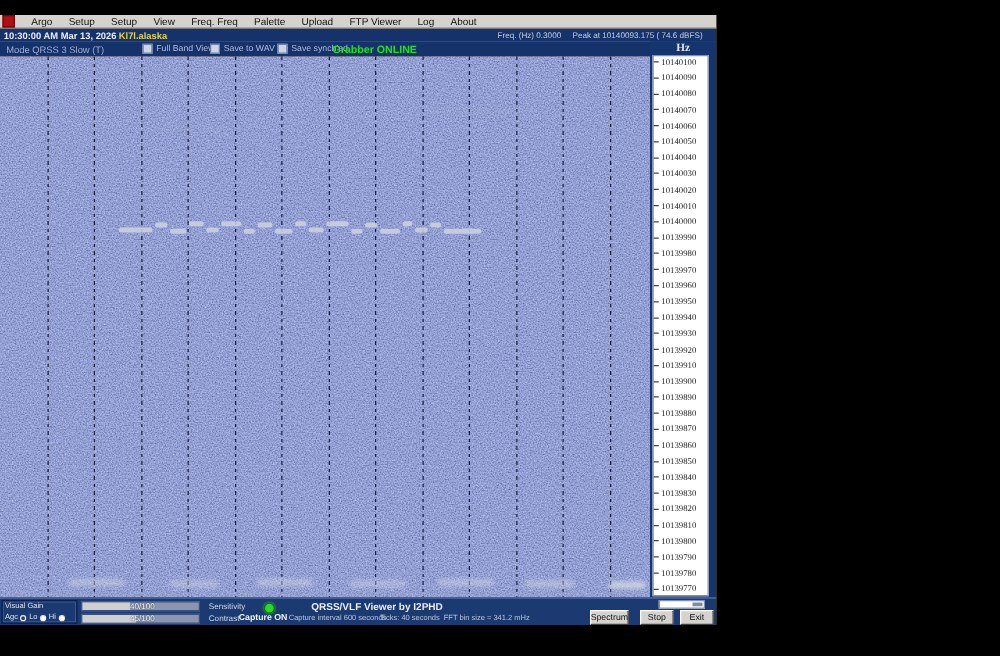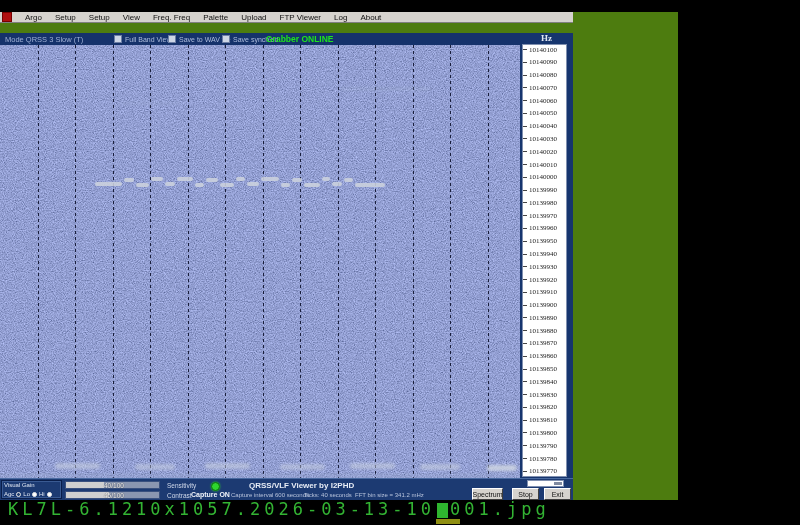--- a/index.html
+++ b/index.html
@@ -1,19 +1,19 @@
 <!DOCTYPE html>
 <html><head>
 <meta charset="utf-8">
 <style>
   html,body{margin:0;padding:0;background:#000;}
   #screen{position:relative;width:800px;height:525px;background:#000;overflow:hidden;
           font-family:"Liberation Sans",sans-serif;}
   
-  #app{position:absolute;left:0;top:12px;width:678px;height:488px;background:#4d7c0f;}
+  #app{position:absolute;left:0;top:12px;width:573px;height:488px;background:#eab308;}
   
   #menubar{position:absolute;left:0;top:0;width:573px;height:11px;background:#d6d3ce;
            display:flex;align-items:center;gap:13px;padding-left:2px;box-sizing:border-box;
            border-bottom:1px solid #808080;}
   .menu-item{font-size:8px;color:#111;white-space:nowrap;cursor:default;}
   #app-icon{width:8px;height:8px;background:#b01010;border:1px solid #700;flex:0 0 auto;}
   
   #titlebar{position:absolute;left:0;top:11px;width:573px;height:10px;background:#15326b;}
   #time-text{position:absolute;left:3px;top:1px;font-size:7.5px;font-weight:bold;color:#e9eef8;white-space:nowrap;}
   #station-text{position:absolute;left:95px;top:1px;font-size:7.5px;font-weight:bold;color:#e6d24a;white-space:nowrap;}
@@ -108,20 +108,26 @@
 
         <span class="menu-item">Upload</span>
 
         <span class="menu-item">FTP Viewer</span>
 
         <span class="menu-item">Log</span>
 
         <span class="menu-item">About</span>
       </div>
 
+    <div id="titlebar">
+      <span id="time-text">10:30:00 AM  Mar 13, 2026</span>
+      <span id="station-text">Kl7l.alaska</span>
+      <span id="freq-readout">Freq. (Hz)    0.3000</span>
+      <span id="peak-readout">Peak at 10140093.175 ( 74.6 dBFS)</span>
+    </div>
 
     <div id="modebar">
       <span id="mode-text">Mode   QRSS 3 Slow (T)</span>
       <span>
         
       
           <span class="cb-group" style="left: 114px;">
             <span class="checkbox"></span>
             <span class="cb-label">Full Band View</span>
           </span>
@@ -461,16 +467,13 @@
       <span id="mini-scrollbar">
         <span id="mini-thumb"></span>
       </span>
 
       <button class="win-btn" id="spectrum-btn">Spectrum</button>
       <button class="win-btn" id="stop-btn">Stop</button>
       <button class="win-btn" id="exit-btn">Exit</button>
     </div>
   </div>
 
-  <div id="status-line">
-    <span>KL7L-6.1210x1057.2026-03-13-10</span><span id="fn-cursor"><span id="fn-cursor-tail"></span></span><span>001.jpg</span>
-  </div>
 </div>
 
 </body></html>

